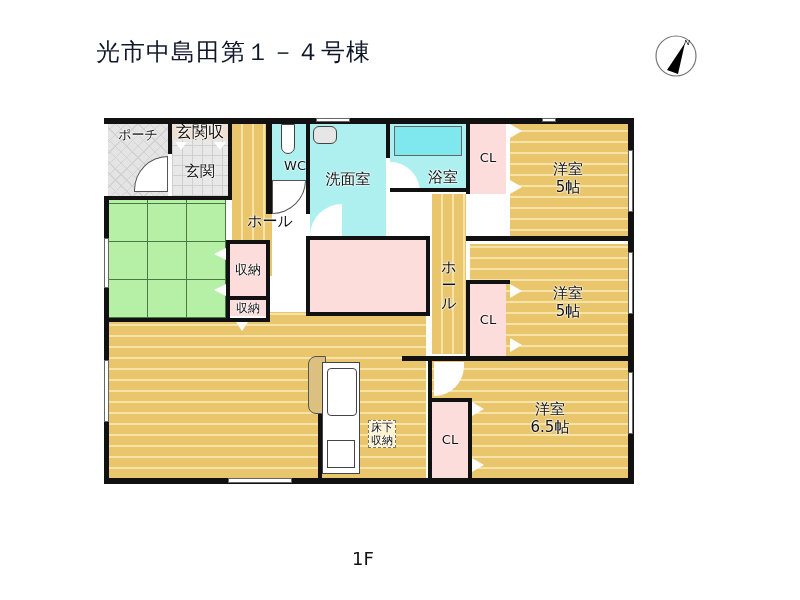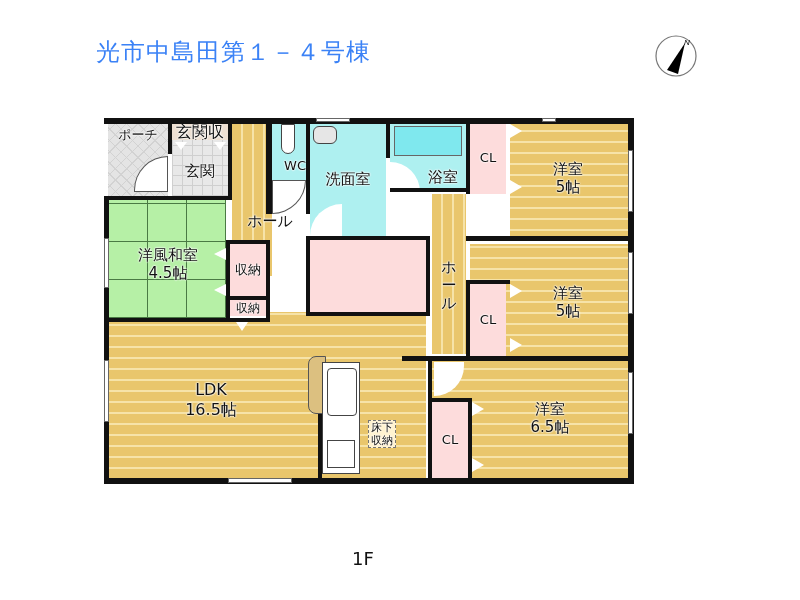--- a/index.html
+++ b/index.html
@@ -1,17 +1,17 @@
 <!DOCTYPE html>
 <html><head>
 <meta charset="utf-8">
 <style>
   html,body{margin:0;padding:0;background:#ffffff;}
   body{width:800px;height:600px;position:relative;overflow:hidden;font-family:"DejaVu Sans","Liberation Sans",sans-serif;}
-  .title{position:absolute;left:96px;top:36px;font-size:24px;color:#3b82f6;letter-spacing:1px;}
+  .title{position:absolute;left:96px;top:36px;font-size:24px;color:#0f172a;letter-spacing:1px;}
   .floor-label{position:absolute;left:352px;top:548px;font-size:18px;color:#111;}
   .compass{position:absolute;left:654px;top:34px;width:44px;height:44px;}
   .plan{position:absolute;left:0;top:0;width:800px;height:600px;}
   .room{position:absolute;box-sizing:border-box;}
   .wood-h{background-color:#e9c66c;background-image:repeating-linear-gradient(0deg,#e9c66c 0px,#e9c66c 9px,#f6e3a8 9px,#f6e3a8 11px);}
   .wood-v{background-color:#e9c66c;background-image:repeating-linear-gradient(90deg,#e9c66c 0px,#e9c66c 9px,#f6e3a8 9px,#f6e3a8 11px);}
   .tile{background-color:#e4e4e4;background-image:repeating-linear-gradient(45deg,#d2d2d2 0 1px,transparent 1px 8px),repeating-linear-gradient(-45deg,#d2d2d2 0 1px,transparent 1px 8px);}
   .tile-grid{background-color:#e8e8e8;background-image:repeating-linear-gradient(0deg,#cfcfcf 0 1px,transparent 1px 10px),repeating-linear-gradient(90deg,#cfcfcf 0 1px,transparent 1px 10px);}
   .tatami{background-color:#b6f0a6;background-image:repeating-linear-gradient(0deg,#4a7a44 0 1px,transparent 1px 38px),repeating-linear-gradient(90deg,#4a7a44 0 1px,transparent 1px 39px);}
   .water{background:#aef0f0;}
@@ -81,22 +81,20 @@
 
   <div class="room wood-v" style="left:432px;top:194px;width:34px;height:160px;"></div>
   <div class="lbl" style="left:436px;top:258px;width:26px;">ホ
 ー
 ル</div>
   <div class="door" style="left:466px;top:200px;width:30px;height:34px;border-radius:0 0 30px 0;border:none;"></div>
   <div class="door" style="left:466px;top:240px;width:30px;height:34px;border-radius:0 34px 0 0;border:none;"></div>
   <div class="door" style="left:432px;top:360px;width:30px;height:34px;border-radius:0 0 30px 0;border:none;"></div>
 
   <div class="room tatami" style="left:108px;top:200px;width:118px;height:118px;"></div>
-  <div class="lbl" style="left:118px;top:246px;width:100px;">洋風和室
-4.5帖</div>
   <div class="tri" style="left:214px;top:248px;border-top:6px solid transparent;border-bottom:6px solid transparent;border-right:12px solid #fff;"></div>
   <div class="tri" style="left:214px;top:284px;border-top:6px solid transparent;border-bottom:6px solid transparent;border-right:12px solid #fff;"></div>
 
   <div class="room pink" style="left:230px;top:244px;width:36px;height:52px;"></div>
   <div class="lbl sm" style="left:230px;top:262px;width:36px;">収納</div>
 
   <div class="room pink" style="left:230px;top:300px;width:36px;height:16px;"></div>
   <div class="lbl sm" style="left:230px;top:301px;width:36px;font-size:12px;">収納</div>
   <div class="tri" style="left:236px;top:320px;border-left:6px solid transparent;border-right:6px solid transparent;border-top:10px solid #fff;"></div>
 
@@ -110,22 +108,20 @@
   <div class="room wood-h" style="left:470px;top:244px;width:158px;height:112px;z-index:0;"></div>
   <div class="room pink" style="left:470px;top:284px;width:36px;height:72px;"></div>
   <div class="lbl sm" style="left:470px;top:312px;width:36px;">CL</div>
   <div class="lbl" style="left:528px;top:284px;width:80px;">洋室
 5帖</div>
   <div class="tri" style="left:510px;top:284px;border-top:7px solid transparent;border-bottom:7px solid transparent;border-left:12px solid #fff;"></div>
   <div class="tri" style="left:510px;top:338px;border-top:7px solid transparent;border-bottom:7px solid transparent;border-left:12px solid #fff;"></div>
 
   <div class="room wood-h" style="left:108px;top:322px;width:318px;height:156px;"></div>
   <div class="room wood-h" style="left:266px;top:312px;width:160px;height:12px;"></div>
-  <div class="lbl" style="left:166px;top:380px;width:90px;font-size:16px;line-height:20px;">LDK
-16.5帖</div>
   <div class="tri" style="left:236px;top:322px;border-left:6px solid transparent;border-right:6px solid transparent;border-top:9px solid #fff;"></div>
 
   <div class="fixture" style="left:308px;top:356px;width:18px;height:58px;background:#dcc080;border-radius:8px 0 0 8px;border-color:#555;"></div>
   <div class="fixture" style="left:322px;top:362px;width:38px;height:112px;"></div>
   <div class="fixture" style="left:327px;top:368px;width:30px;height:48px;border-radius:4px;"></div>
   <div class="fixture" style="left:327px;top:440px;width:28px;height:28px;"></div>
   <div class="lbl sm" style="left:368px;top:420px;width:26px;font-size:11px;line-height:13px;border:1px dashed #777;background:#fff3d0;">床下
 収納</div>
 
   <div class="room wood-h" style="left:432px;top:360px;width:196px;height:118px;"></div>

